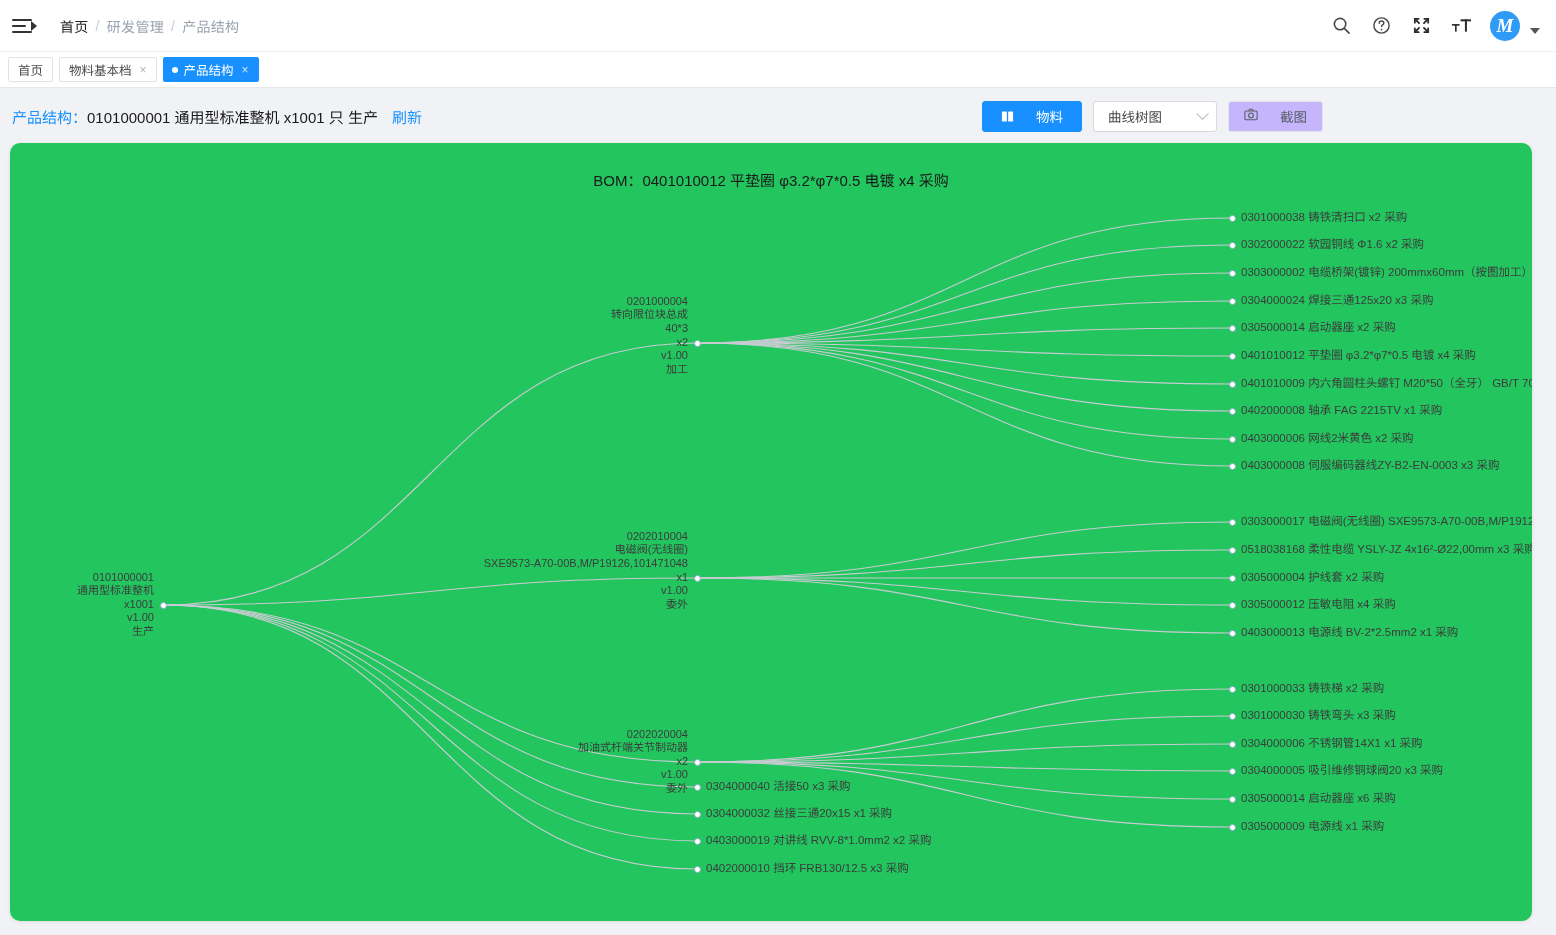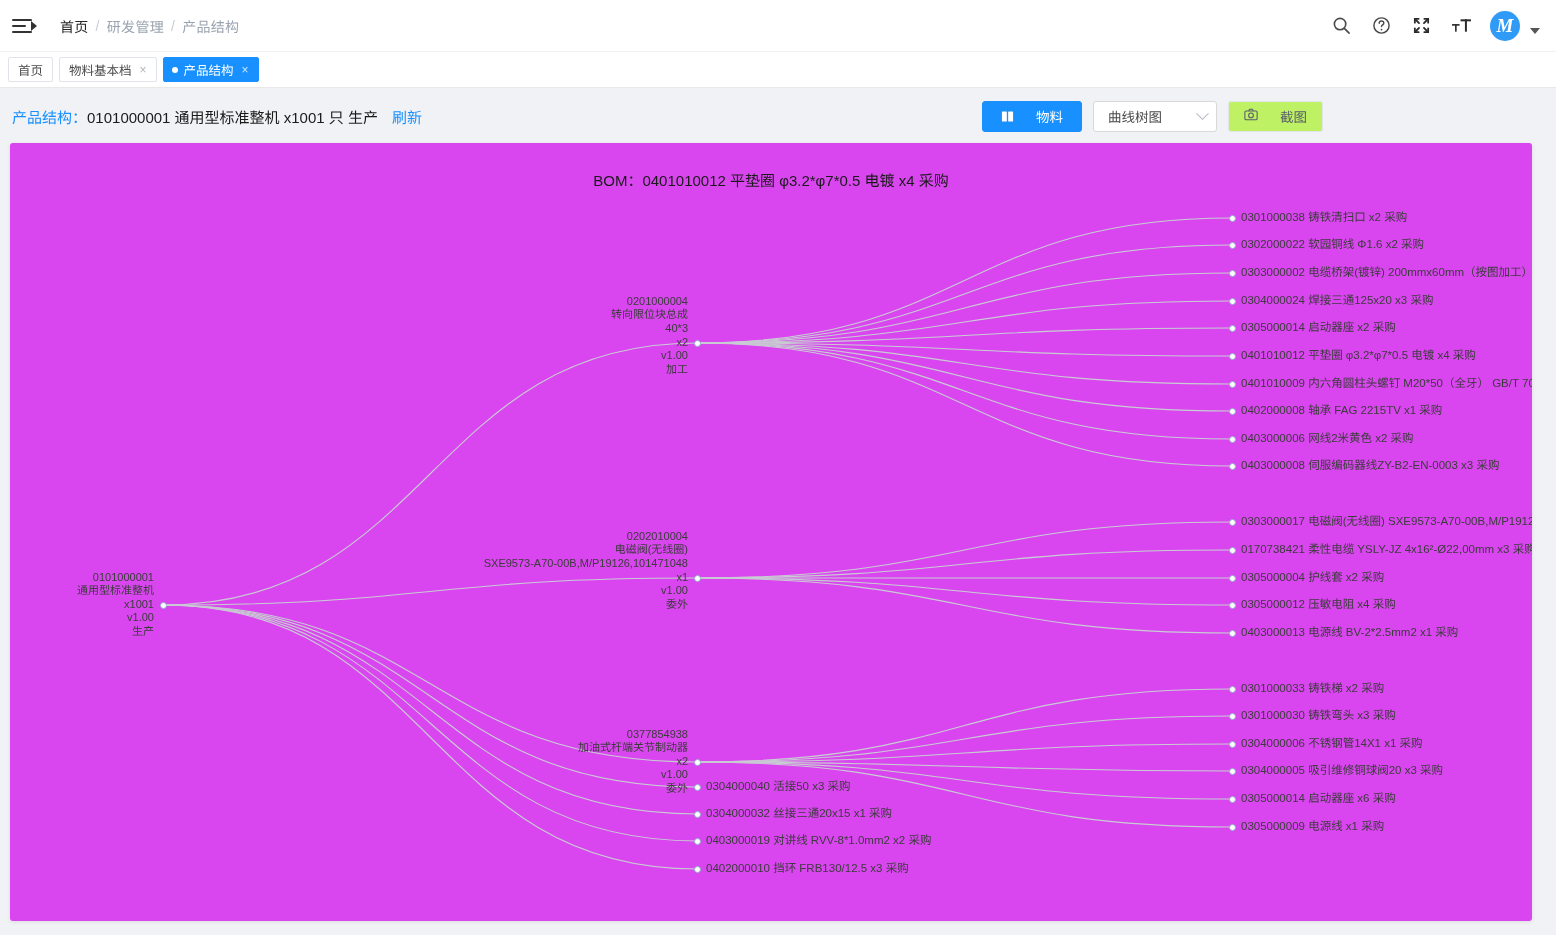--- a/index.html
+++ b/index.html
@@ -102,38 +102,38 @@
 
   .title-right { margin-left: auto; margin-right: 16px;
                  display: flex; align-items: center; gap: 11px; }
   .btn {
     height: 31px; display: flex; align-items: center; gap: 22px;
     padding: 0 15px; font-size: 13.5px; border-radius: 3px; cursor: pointer;
     border: 1px solid #d9d9d9; background: #fff; color: #4a4a4a;
     white-space: nowrap;
   }
   .btn.primary { background: #1890ff; border-color: #1890ff; color: #fff; padding: 0 18px; }
-  .btn.ghost { background: #bef264; border-color: #e2e4e8; color: #5a6068; }
+  .btn.ghost { background: #c4b5fd; border-color: #e2e4e8; color: #5a6068; }
   .select {
     height: 31px; width: 124px; display: flex; align-items: center;
     padding: 0 9px 0 14px; font-size: 13.5px; border-radius: 3px;
     border: 1px solid #d9d9d9; background: #fff; color: #4a4a4a; cursor: pointer;
   }
   .select .chev {
     margin-left: auto; width: 9px; height: 9px;
     border-right: 1.4px solid #b5bbc2; border-bottom: 1.4px solid #b5bbc2;
     transform: rotate(45deg) translate(-2px,-2px);
   }
   .bookicon { display:inline-block; width: 13px; height: 13px; position: relative; }
 
   
   .card {
     position: absolute; left: 10px; top: 143px;
     width: 1522px; height: 778px;
-    background: #d946ef; border-radius: 3px;
+    background: #22c55e; border-radius: 10px;
     box-shadow: 0 1px 4px rgba(0,0,0,.09);
     overflow: hidden;
   }
   .bom-title {
     position: absolute; left: 0; top: 26px; width: 100%;
     text-align: center; font-size: 15px; color: #1a1a1a;
   }
   .tree-svg { position: absolute; left: 0; top: 0; }
 
   .node-label {
@@ -314,28 +314,28 @@
       <div class="node-label rt" style="top: 386.9px; right: 844px;">0202010004
 电磁阀(无线圈)
 SXE9573-A70-00B,M/P19126,101471048
 x1
 v1.00
 委外</div>
       <div class="node-dot" style="left: 683.5px; top: 431.5px;"></div>
       <div class="node-dot" style="left: 1218.5px; top: 375.5px;"></div>
       <div class="node-label lt leaf-text" style="left: 1231px; top: 372px;">0303000017 电磁阀(无线圈) SXE9573-A70-00B,M/P19126,</div>
       <div class="node-dot" style="left: 1218.5px; top: 403.5px;"></div>
-      <div class="node-label lt leaf-text" style="left: 1231px; top: 400px;">0170738421 柔性电缆 YSLY-JZ 4x16²-Ø22,00mm x3 采购</div>
+      <div class="node-label lt leaf-text" style="left: 1231px; top: 400px;">0518038168 柔性电缆 YSLY-JZ 4x16²-Ø22,00mm x3 采购</div>
       <div class="node-dot" style="left: 1218.5px; top: 431.5px;"></div>
       <div class="node-label lt leaf-text" style="left: 1231px; top: 428px;">0305000004 护线套  x2 采购</div>
       <div class="node-dot" style="left: 1218.5px; top: 458.5px;"></div>
       <div class="node-label lt leaf-text" style="left: 1231px; top: 455px;">0305000012 压敏电阻  x4 采购</div>
       <div class="node-dot" style="left: 1218.5px; top: 486.5px;"></div>
       <div class="node-label lt leaf-text" style="left: 1231px; top: 483px;">0403000013 电源线 BV-2*2.5mm2  x1 采购</div>
-      <div class="node-label rt" style="top: 584.5px; right: 844px;">0377854938
+      <div class="node-label rt" style="top: 584.5px; right: 844px;">0202020004
 加油式杆端关节制动器
 x2
 v1.00
 委外</div>
       <div class="node-dot" style="left: 683.5px; top: 615.5px;"></div>
       <div class="node-dot" style="left: 1218.5px; top: 542.5px;"></div>
       <div class="node-label lt leaf-text" style="left: 1231px; top: 539px;">0301000033 铸铁梯  x2 采购</div>
       <div class="node-dot" style="left: 1218.5px; top: 569.5px;"></div>
       <div class="node-label lt leaf-text" style="left: 1231px; top: 566px;">0301000030 铸铁弯头  x3 采购</div>
       <div class="node-dot" style="left: 1218.5px; top: 597.5px;"></div>

